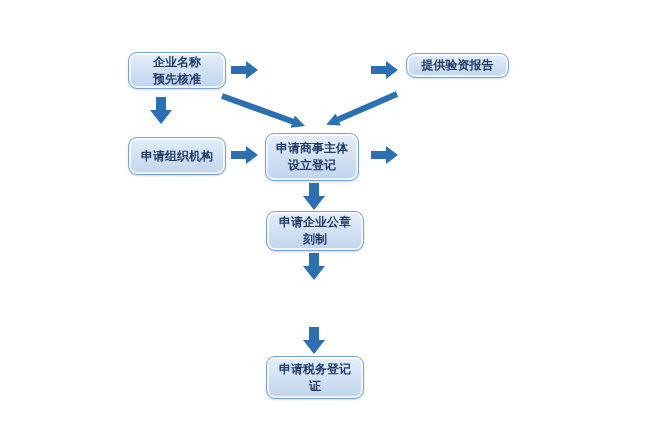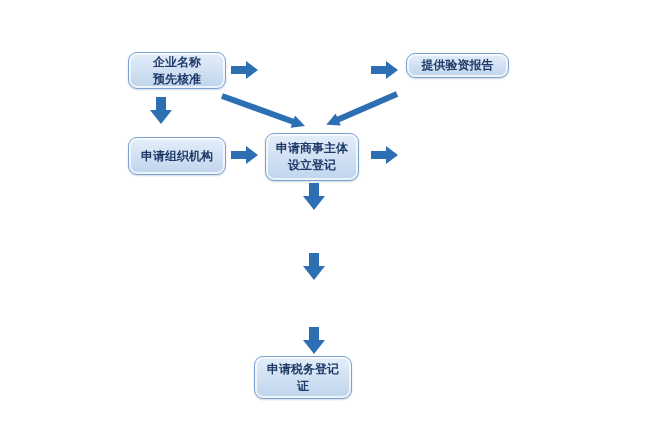--- a/index.html
+++ b/index.html
@@ -115,28 +115,32 @@
 
   <svg class="block-arrow" style="left:371px;top:146px" width="27" height="18">
     <polygon points="0,5 15,5 15,0 27,9 15,18 15,13 0,13"></polygon>
   </svg>
 
 
   <svg class="block-arrow" style="left:303px;top:183px" width="22" height="27">
     <polygon points="6,0 16,0 16,13 22,13 11,27 0,13 6,13"></polygon>
   </svg>
 
+  <div class="node" style="left:266px;top:211px;width:98px;height:40px">
+    <span class="node-label">申请企业公章
+刻制</span>
+  </div>
 
   <svg class="block-arrow" style="left:303px;top:253px" width="22" height="27">
     <polygon points="6,0 16,0 16,13 22,13 11,27 0,13 6,13"></polygon>
   </svg>
 
 
   <svg class="block-arrow" style="left:303px;top:327px" width="22" height="27">
     <polygon points="6,0 16,0 16,13 22,13 11,27 0,13 6,13"></polygon>
   </svg>
 
-  <div class="node" style="left:254px;top:356px;width:98px;height:43px">
+  <div class="node" style="left:266px;top:356px;width:98px;height:43px">
     <span class="node-label">申请税务登记
 证</span>
   </div>
 
 </div>
 
 </body></html>

